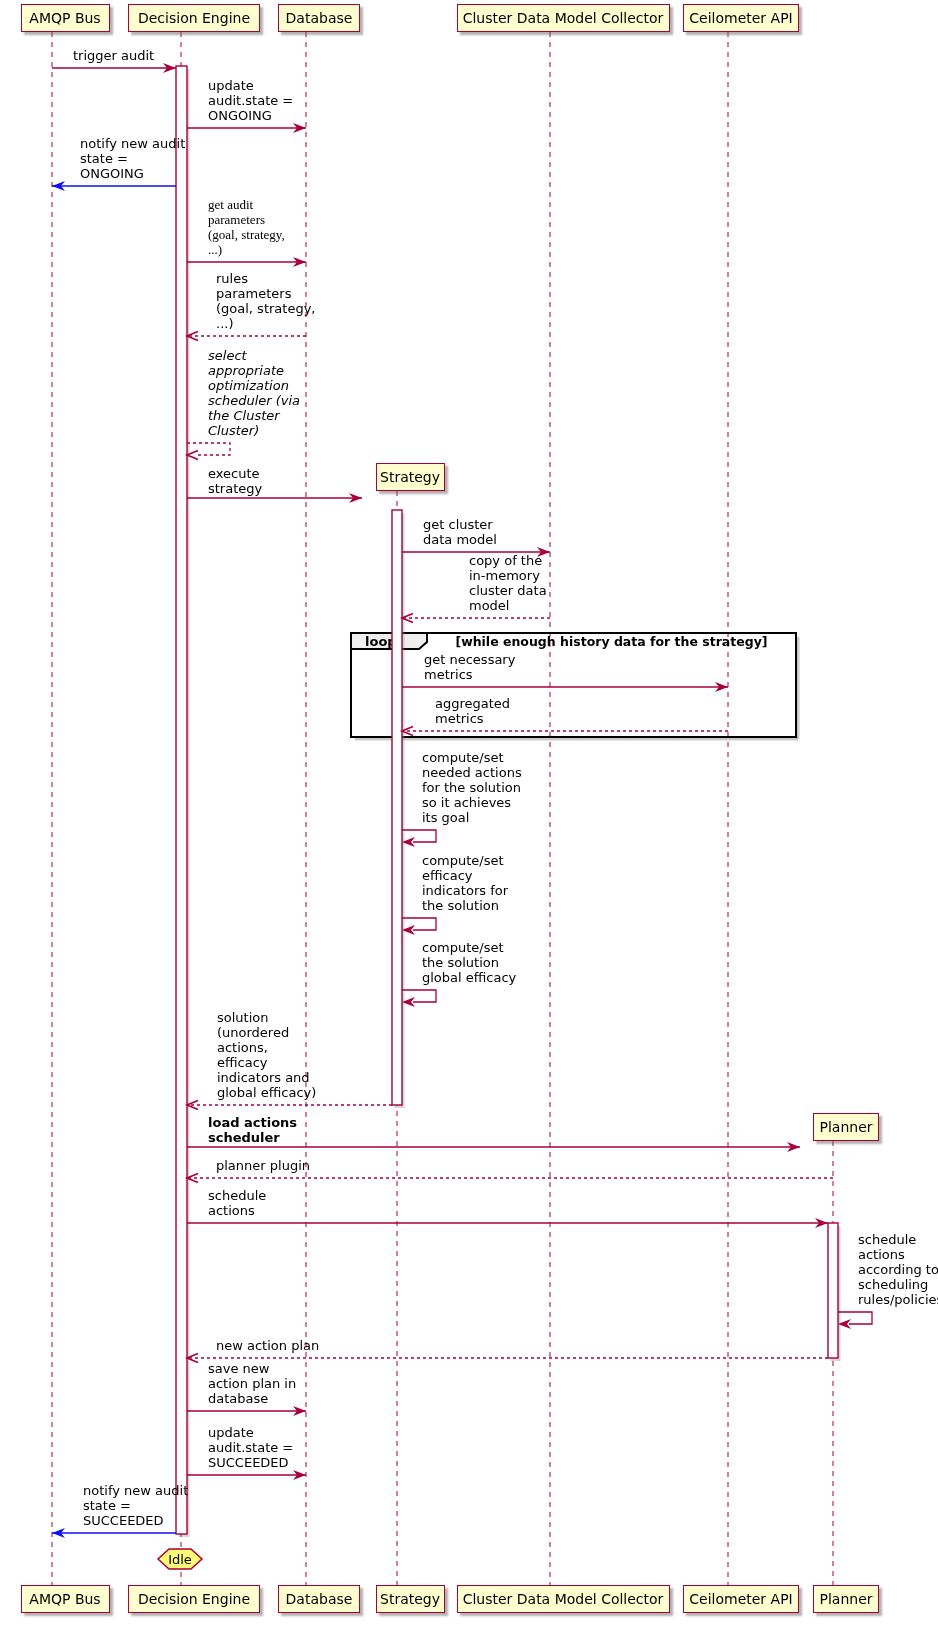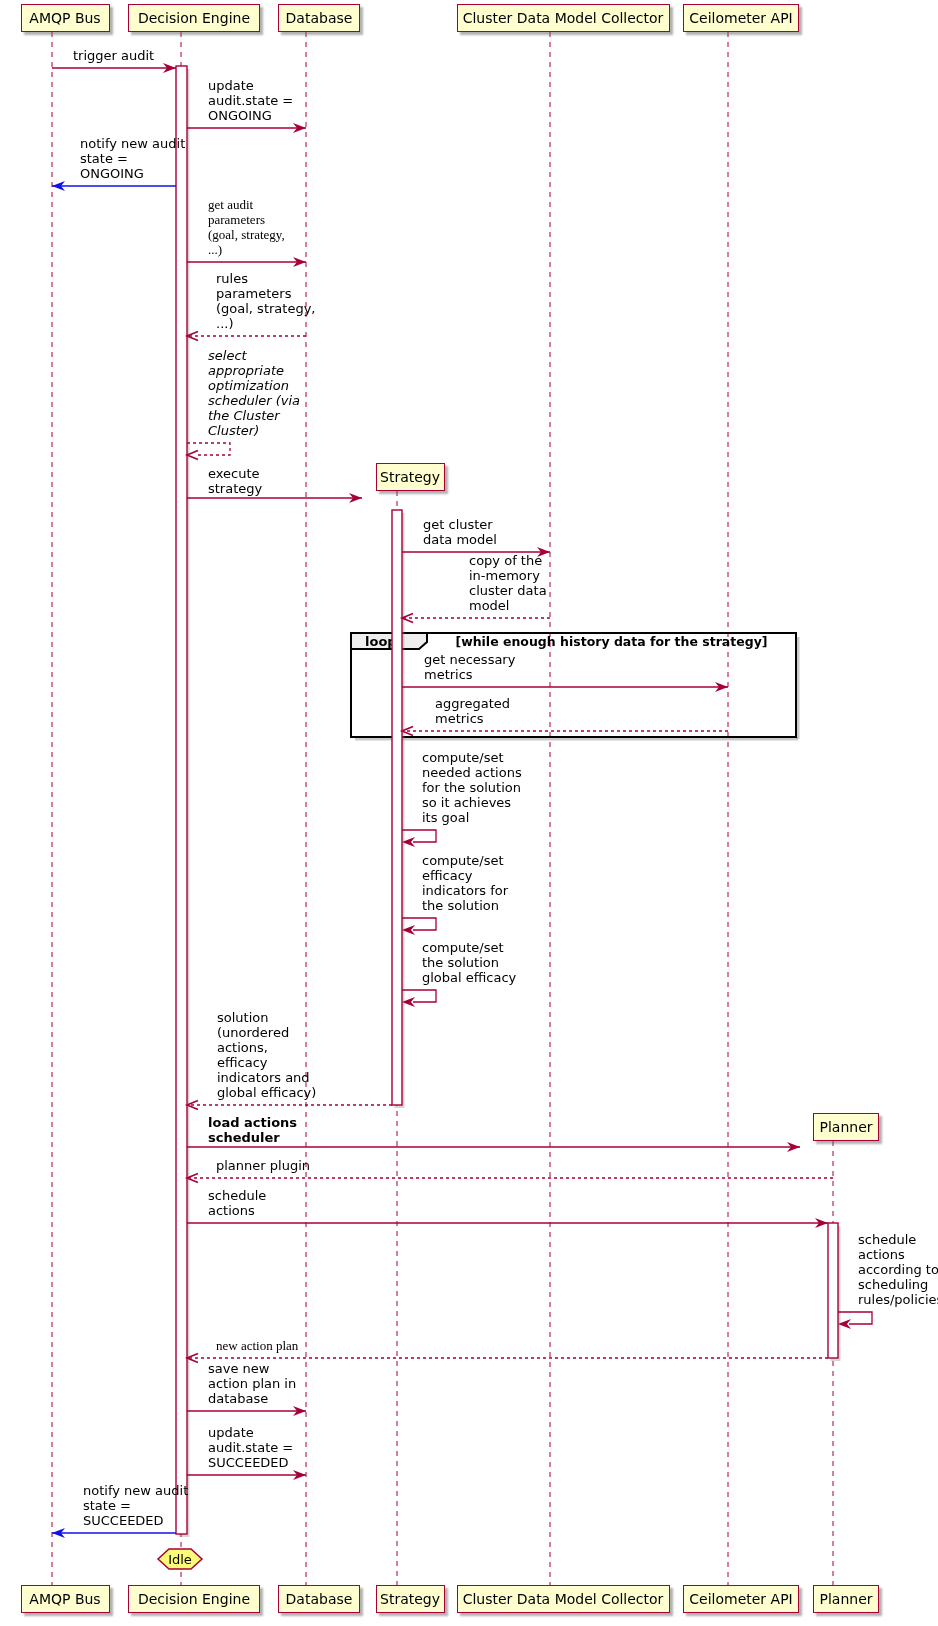--- a/index.html
+++ b/index.html
@@ -188,21 +188,21 @@
         <div>schedule</div>
         <div>actions</div>
       </div>
       <div class="mlabel" style="left: 845px; top: 1232px;">
         <div>schedule</div>
         <div>actions</div>
         <div>according to</div>
         <div>scheduling</div>
         <div>rules/policies</div>
       </div>
-      <div class="mlabel" style="left: 203px; top: 1338px; font-family: Liberation Serif, serif;">
+      <div class="mlabel" style="left: 203px; top: 1338px;">
         <div>new action plan</div>
       </div>
       <div class="mlabel" style="left: 195px; top: 1361px;">
         <div>save new</div>
         <div>action plan in</div>
         <div>database</div>
       </div>
       <div class="mlabel" style="left: 195px; top: 1425px;">
         <div>update</div>
         <div>audit.state =</div>

